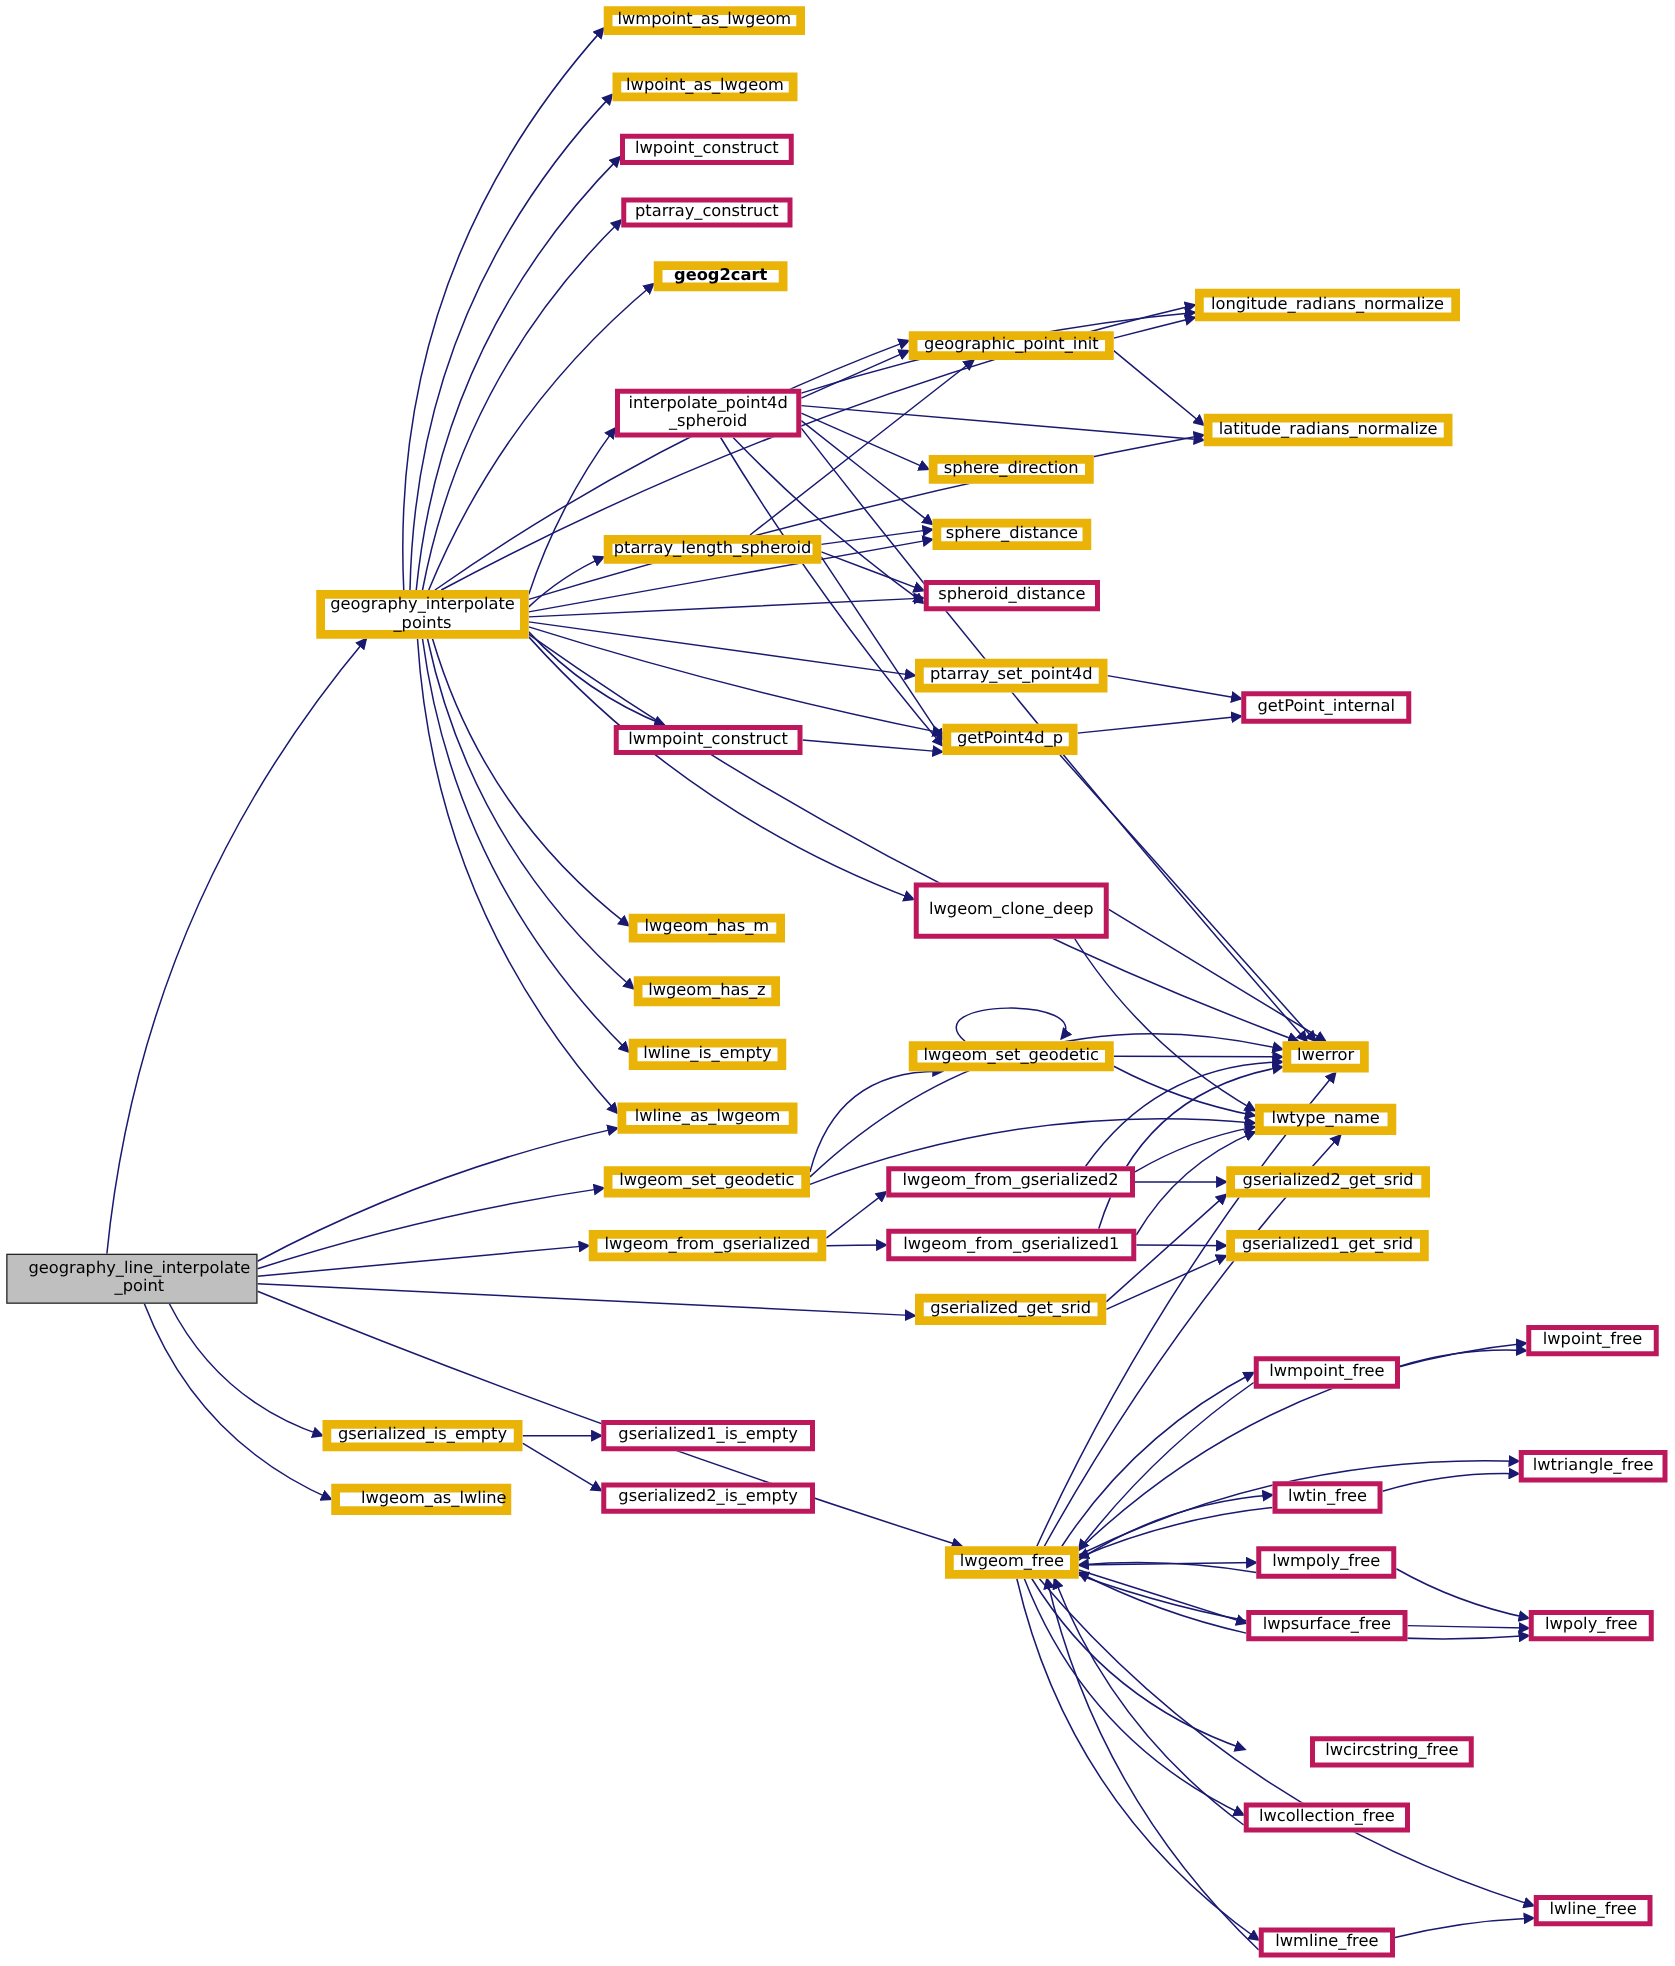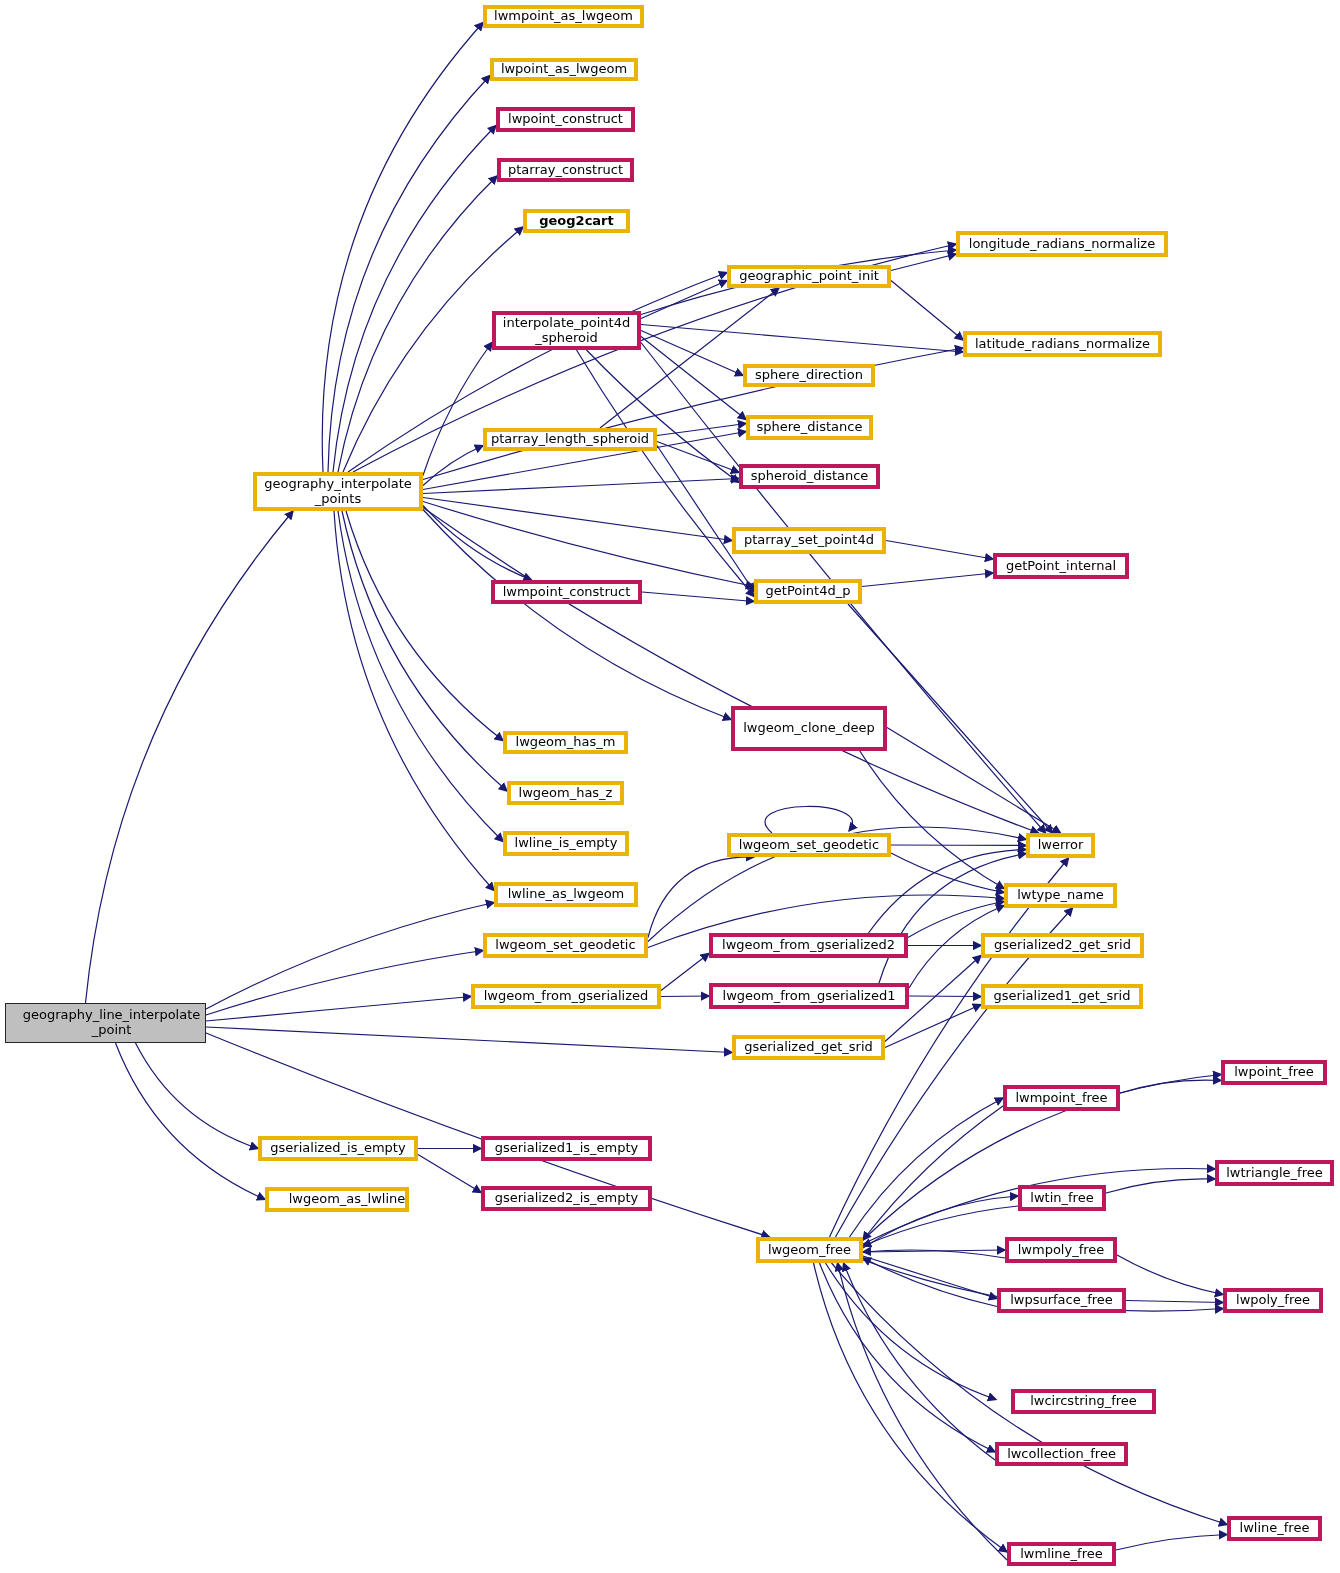--- a/index.html
+++ b/index.html
@@ -8,21 +8,21 @@
     width:1340px;height:1573px;
     font-family:"DejaVu Sans","Liberation Sans",sans-serif;
     background:#ffffff;
     overflow:hidden;
   }
   #edges{position:absolute;left:0;top:0;}
   .node{
     position:absolute;
     box-sizing:border-box;
     background:#ffffff;
-    border:4px solid #eab308;
+    border:7px solid #eab308;
     color:#000;
     display:flex;align-items:center;justify-content:center;
     text-align:center;
     font-size:13px;
     line-height:1.15;
     white-space:pre-line;
     cursor:pointer;
     z-index:2;
   }
   .node.red{border:4px solid #be185d;}
@@ -174,17 +174,17 @@
     <div class="node" style="left: 258px; top: 1136px; width: 160px; height: 25px;"><span>gserialized_is_empty</span></div>
     <div class="node red" style="left: 481px; top: 1136px; width: 171px; height: 25px;"><span>gserialized1_is_empty</span></div>
     <div class="node red" style="left: 1215px; top: 1160px; width: 119px; height: 26px;"><span>lwtriangle_free</span></div>
     <div class="node" style="left: 265px; top: 1187px; width: 144px; height: 25px; padding-left: 20px;"><span>lwgeom_as_lwline</span></div>
     <div class="node red" style="left: 481px; top: 1186px; width: 171px; height: 25px;"><span>gserialized2_is_empty</span></div>
     <div class="node red" style="left: 1018px; top: 1185px; width: 88px; height: 26px;"><span>lwtin_free</span></div>
     <div class="node" style="left: 756px; top: 1237px; width: 107px; height: 26px;"><span>lwgeom_free</span></div>
     <div class="node red" style="left: 1005px; top: 1237px; width: 112px; height: 26px;"><span>lwmpoly_free</span></div>
     <div class="node red" style="left: 997px; top: 1288px; width: 129px; height: 25px;"><span>lwpsurface_free</span></div>
     <div class="node red" style="left: 1223px; top: 1288px; width: 100px; height: 25px;"><span>lwpoly_free</span></div>
-    <div class="node red" style="left: 1011px; top: 1389px; width: 145px; height: 25px;"><span>lwcircstring_free</span></div>
+    <div class="node red" style="left: 1048px; top: 1389px; width: 131px; height: 25px;"><span>lwcircstring_free</span></div>
     <div class="node red" style="left: 995px; top: 1442px; width: 133px; height: 24px;"><span>lwcollection_free</span></div>
     <div class="node red" style="left: 1227px; top: 1516px; width: 95px; height: 25px;"><span>lwline_free</span></div>
     <div class="node red" style="left: 1007px; top: 1542px; width: 109px; height: 24px;"><span>lwmline_free</span></div>
   </div>
 
 </body></html>

